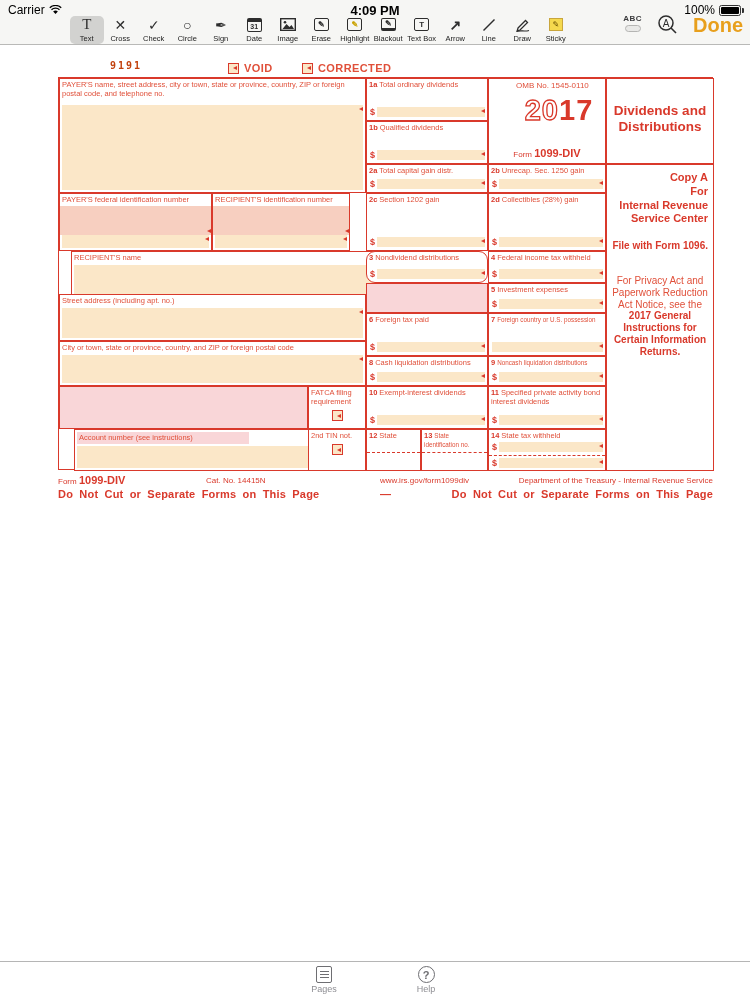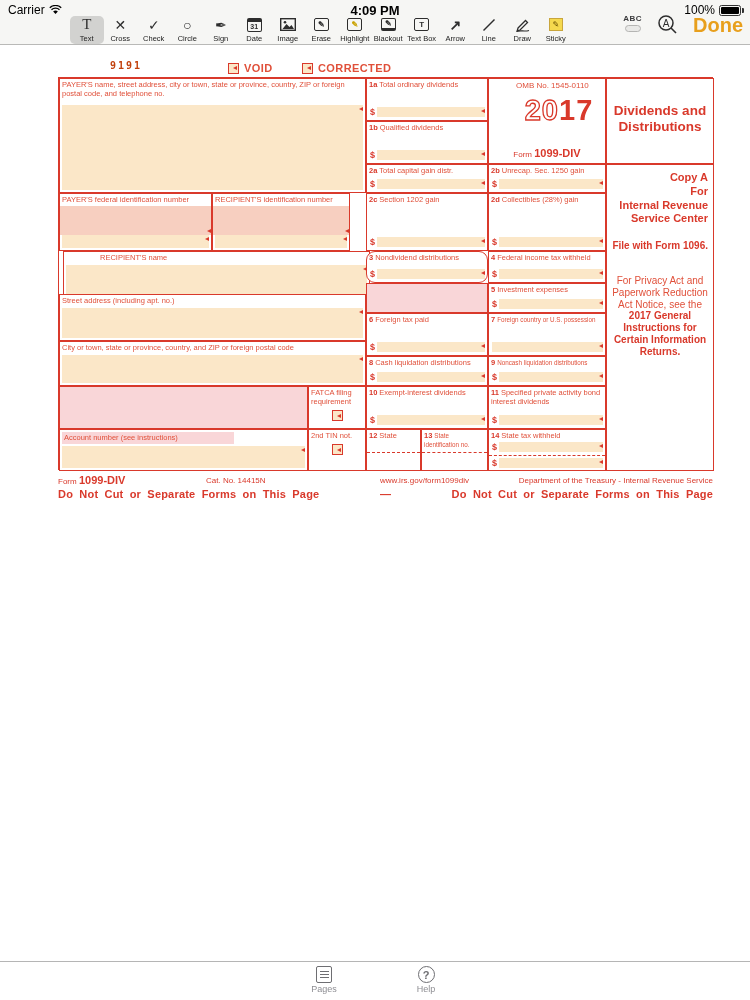--- a/index.html
+++ b/index.html
@@ -231,40 +231,40 @@
     <div class="cell" style="left:0;top:115px;width:153px;height:58px;">
       <div class="flabel">PAYER'S federal identification number</div>
       <div class="idfill" style="left:0;right:0;top:12px;height:29px;"></div>
       <div class="bigfill" style="left:2px;right:2px;bottom:2px;height:13px;"></div>
     </div>
     <div class="cell" style="left:153px;top:115px;width:138px;height:58px;">
       <div class="flabel">RECIPIENT'S identification number</div>
       <div class="idfill" style="left:0;right:0;top:12px;height:29px;"></div>
       <div class="bigfill" style="left:2px;right:2px;bottom:2px;height:13px;"></div>
     </div>
-    <div class="cell" style="left:4px;top:173px;width:307px;height:50px;padding-left:34px;">
+    <div class="cell" style="left:12px;top:173px;width:307px;height:50px;">
       <div class="flabel">RECIPIENT'S name</div>
       <div class="bigfill" style="left:2px;right:2px;top:13px;bottom:2px;"></div>
     </div>
     <div class="cell" style="left:0;top:216px;width:307px;height:47px;">
       <div class="flabel">Street address (including apt. no.)</div>
       <div class="bigfill" style="left:2px;right:2px;top:13px;bottom:2px;"></div>
     </div>
     <div class="cell" style="left:0;top:263px;width:307px;height:45px;">
       <div class="flabel">City or town, state or province, country, and ZIP or foreign postal code</div>
       <div class="bigfill" style="left:2px;right:2px;top:13px;bottom:2px;"></div>
     </div>
     <div class="cell pinkcell" style="left:0;top:308px;width:249px;height:43px;"></div>
     <div class="cell" style="left:249px;top:308px;width:58px;height:43px;">
       <div class="flabel">FATCA filing requirement</div>
       <div class="cbrow">
           <span class="cb"></span>
         </div>
     </div>
-    <div class="cell" style="left:0;top:351px;width:249px;height:42px;">
+    <div class="cell" style="left:15px;top:351px;width:249px;height:42px;">
       <div class="acctstrip">
         <div class="flabel">Account number (see instructions)</div>
       </div>
       <div class="bigfill" style="left:2px;right:2px;top:16px;bottom:2px;"></div>
     </div>
     <div class="cell" style="left:249px;top:351px;width:58px;height:42px;">
       <div class="flabel">2nd TIN not.</div>
       <div class="cbrow">
           <span class="cb"></span>
         </div>

